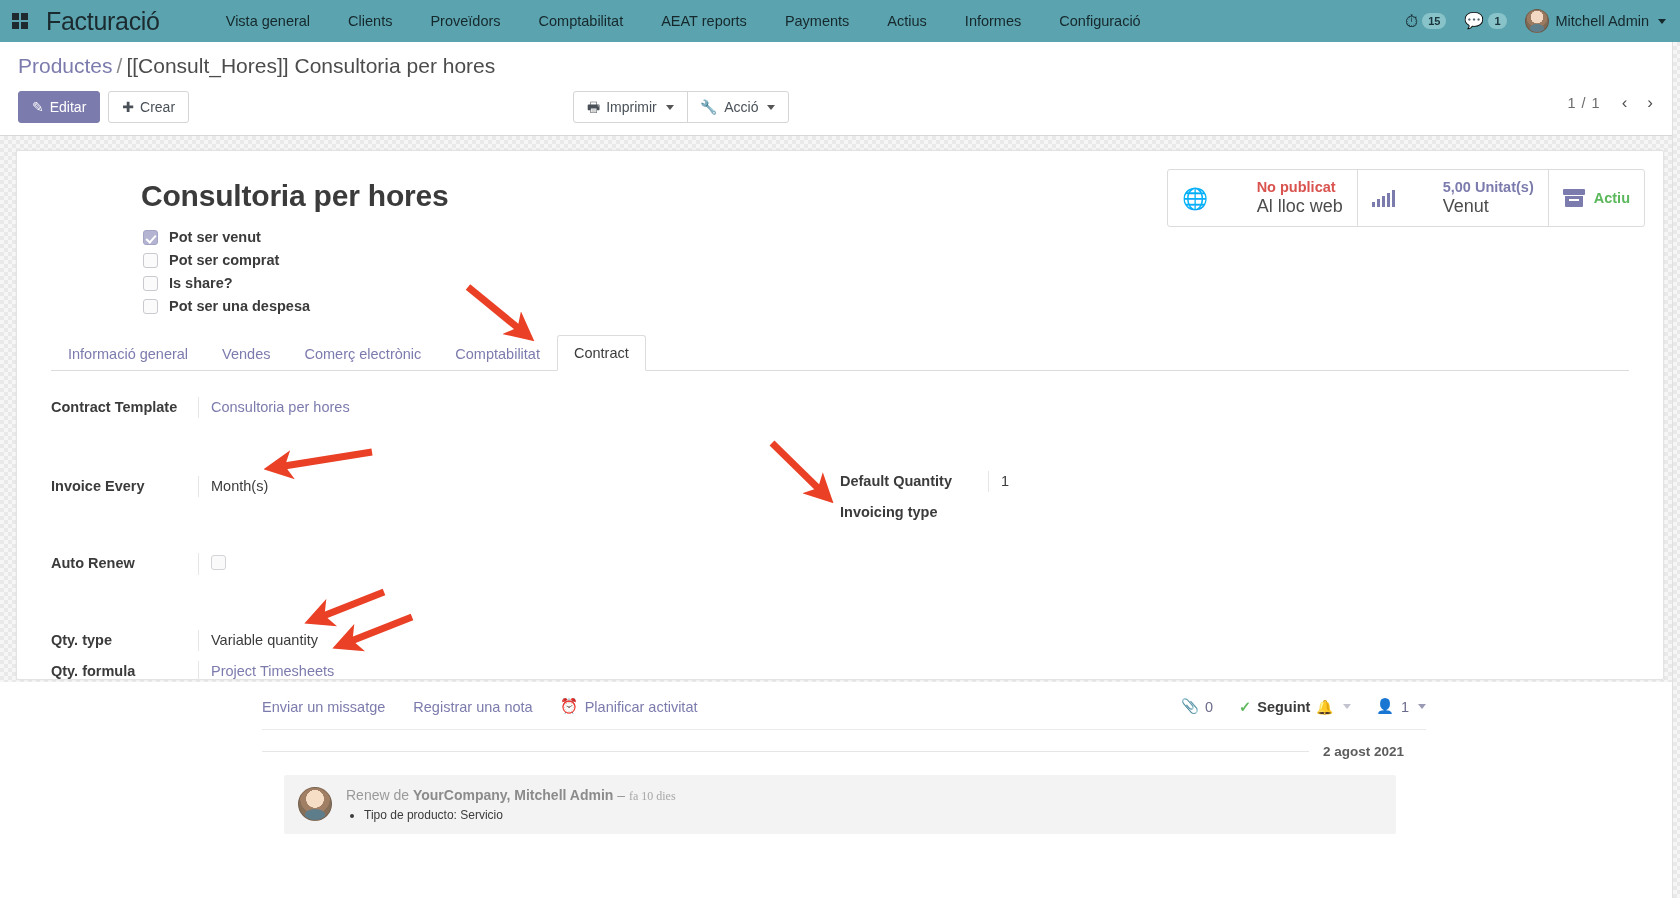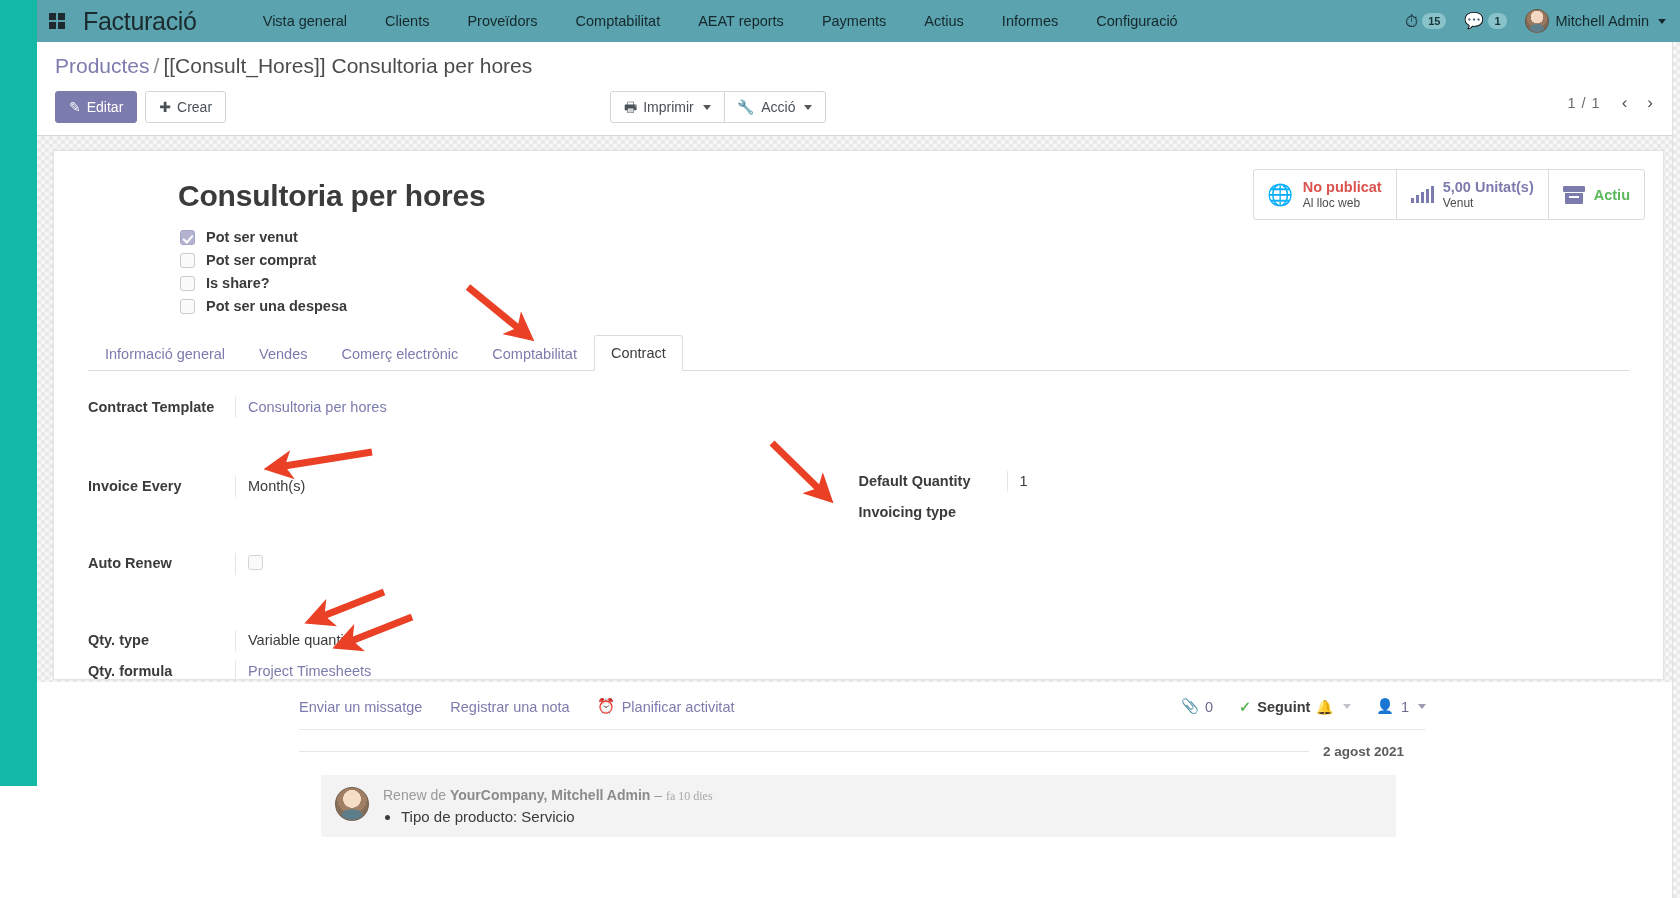--- a/index.html
+++ b/index.html
@@ -3,21 +3,21 @@
 <meta charset="utf-8">
 <style>
   * { box-sizing: border-box; margin: 0; padding: 0; }
   html, body {
     width: 1680px; height: 898px;
     font-family: "Liberation Sans", sans-serif;
     background: #ffffff;
     overflow: hidden;
     -webkit-font-smoothing: antialiased;
   }
-  .screen { position: relative; width: 1680px; height: 786px; background:#14b8a6;padding-left:37px; }
+  .screen { position: relative; width: 1680px; height: 786px; background:#14b8a6; }
 
   
   .navbar {
     height: 42px; background: #5ba3ae;
     display: flex; align-items: center;
     padding: 0 14px 0 10px;
     color: #fff; position: relative; z-index: 5;
   }
   .apps-grid {
     width: 20px; height: 20px; display: grid;
@@ -90,23 +90,23 @@
   }
   .sheet {
     background:#fff; border:1px solid #e3e3e3; border-radius:2px;
     height: 530px; padding: 22px 34px 0 34px; position:relative;
     box-shadow: 0 0 0 1px rgba(0,0,0,.02);
   }
 
   .stat-buttons { position:absolute; right: 18px; top: 18px; display:flex; border:1px solid #dcdcdc; border-radius:3px; overflow:hidden; background:#fff;}
   .stat-btn { display:flex; align-items:center; gap:9px; padding: 9px 14px; border-right:1px solid #dcdcdc; cursor:pointer;}
   .stat-btn:last-child{ border-right:none; }
-  .stat-txt { line-height:1.18; }
+  .stat-txt { line-height:1.18;margin-left:39px; }
   .stat-v { font-size:14.5px; font-weight:700; }
-  .stat-l { font-size:12px; color:#4c4c4c; }
+  .stat-l { font-size:18px; color:#4c4c4c; }
   .red { color:#d9534f; } .purple { color:#7c7bad; } .green { color:#5cb85c; }
   .globe-ico { font-size:21px; color:#7c7bad; line-height:1; }
   .bars { display:flex; align-items:flex-end; gap:2px; height:17px; }
   .bars i { display:block; width:3px; background:#7c7bad; }
   .archive-ico { width:22px; height:18px; position:relative; }
   .archive-ico .lid { position:absolute; top:0; left:0; width:22px; height:6px; background:#7c7bad; border-radius:1px;}
   .archive-ico .bd { position:absolute; top:7px; left:2px; width:18px; height:11px; background:#7c7bad; border-radius:0 0 1px 1px;}
   .archive-ico .bd::after{content:"";position:absolute;left:4px;top:3px;width:10px;height:2px;background:#fff;}
 
   .product-title { font-size: 30px; font-weight:700; color:#3b3b3b; margin: 6px 0 16px 90px; letter-spacing:-0.2px;}
@@ -162,21 +162,21 @@
   .msg { display:flex; gap:14px; background:#f3f3f3; margin: 16px 268px 0 268px; padding: 12px 14px; border-radius:2px; }
   .msg-av {
     width:34px;height:34px;border-radius:50%;flex:none;
     background: radial-gradient(circle at 50% 34%, #f6ddc6 0 33%, #a07f64 34% 55%, #866f59 56% 100%);
     border:1px solid rgba(0,0,0,.15); overflow:hidden; position:relative;
   }
   .msg-av::after{content:"";position:absolute;left:6px;right:6px;bottom:0;height:11px;background:#5e7d8b;border-radius:50% 50% 0 0;}
   .msg-head { font-size:14px; color:#9a9a9a; margin-bottom: 4px;}
   .msg-head b { color:#8b8b8b; }
   .msg-head .ago { font-size:12px; color:#a8a8a8;font-family:Liberation Serif, serif; }
-  .msg-body { font-size:15px; color:#3b3b3b; }
+  .msg-body { font-size:12px; color:#3b3b3b; }
   .msg-body ul { margin-left: 18px; }
   .msg-body li { list-style: disc; }
 
   
   .scroll-edge {
     position:absolute; right:0; top:42px; width:8px; height:856px;
     background: repeating-conic-gradient(#e9e9e9 0% 25%, #f6f6f6 0% 50%) 0 0/8px 8px;
     border-left:1px solid #e0e0e0;
   }
 

